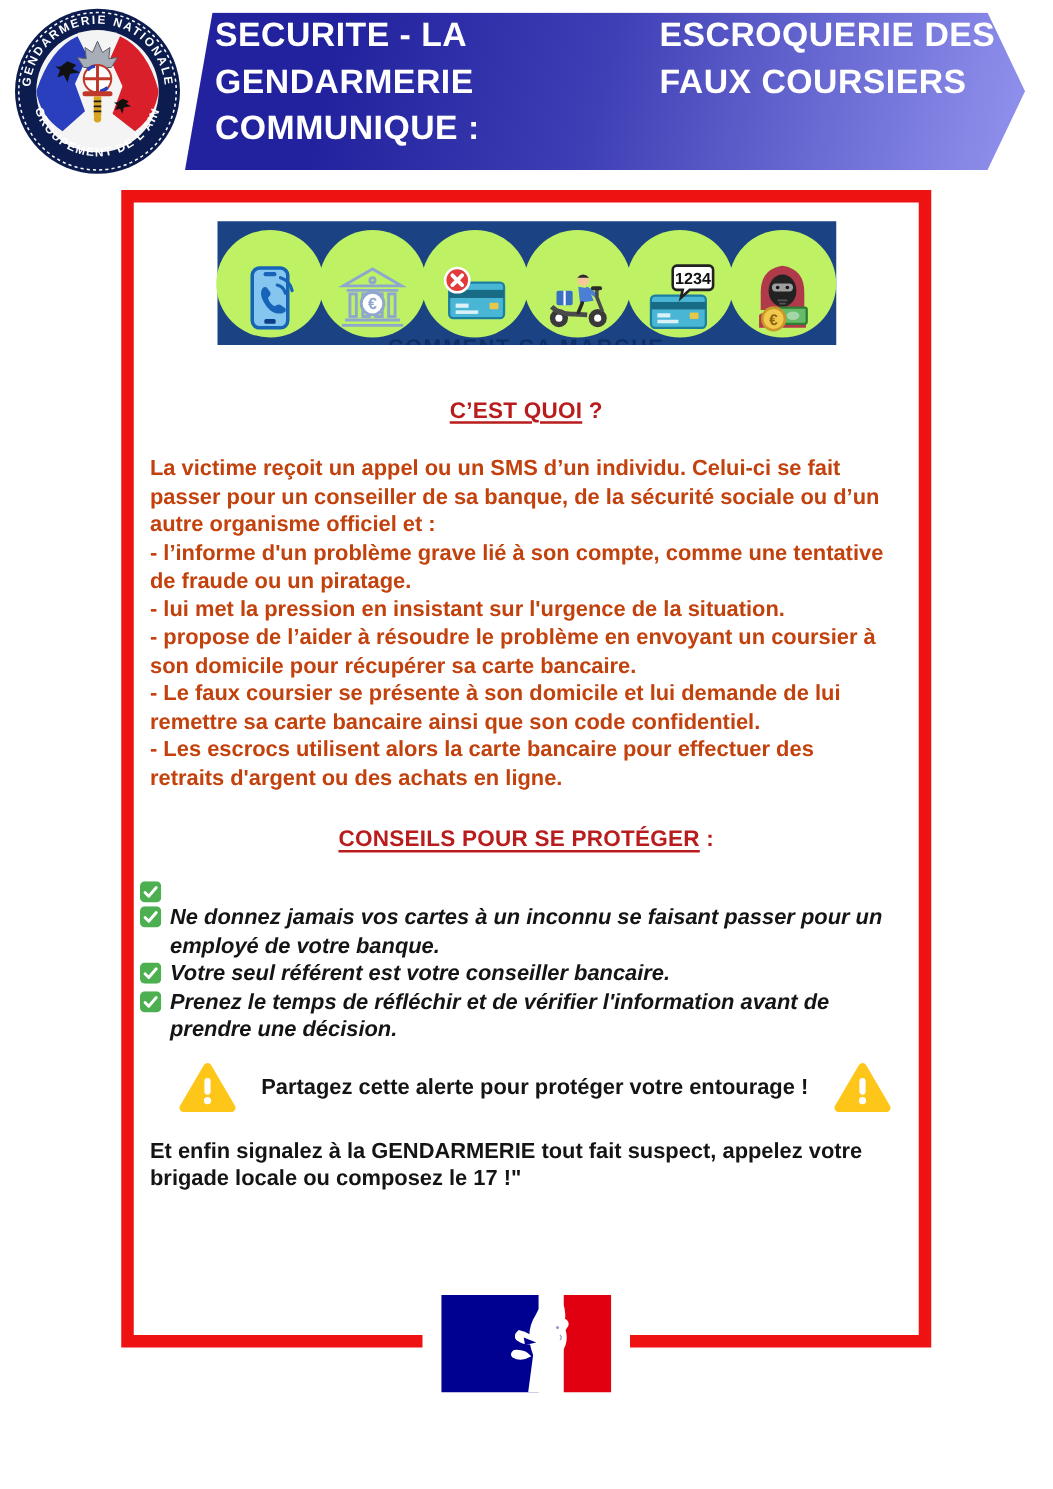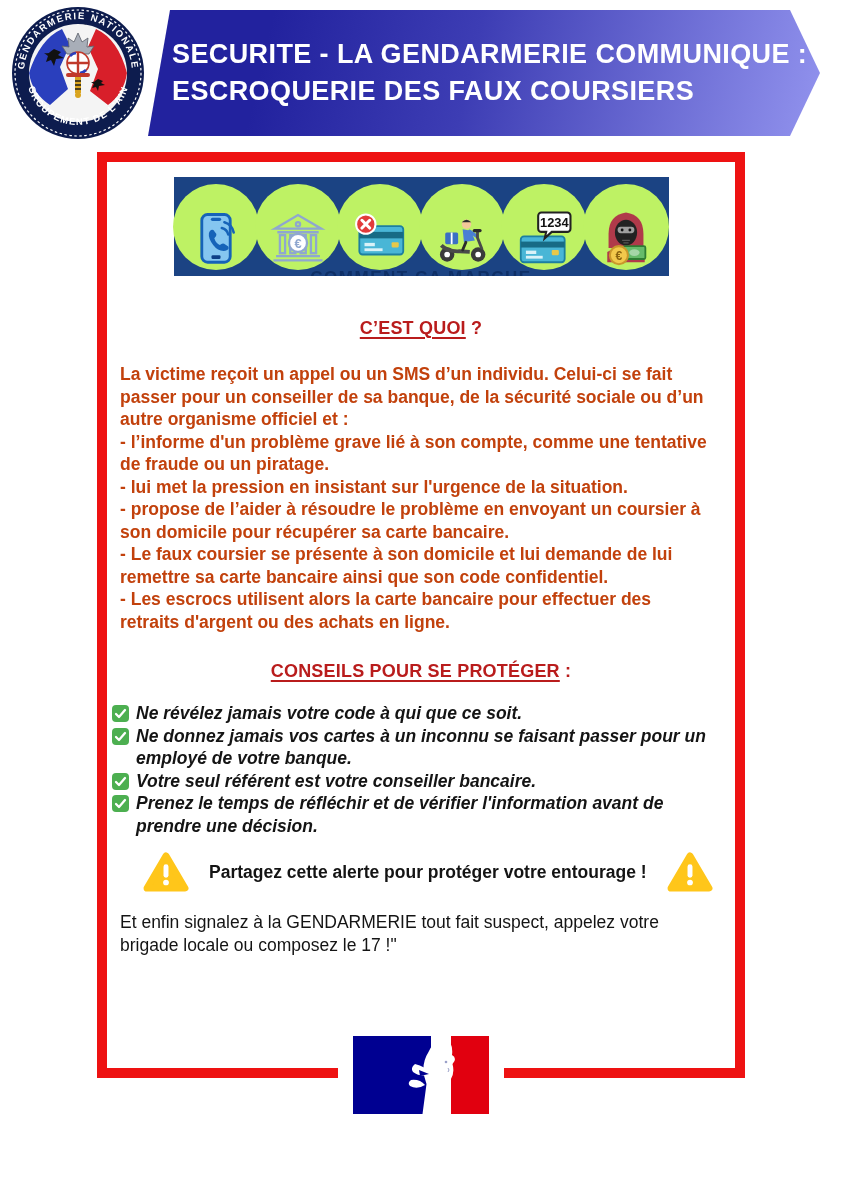--- a/index.html
+++ b/index.html
@@ -5,21 +5,21 @@
   html,body{margin:0;padding:0;}
   body{
     width:842px;height:1191px;background:#ffffff;position:relative;overflow:hidden;
     font-family:"Liberation Sans",sans-serif;color:#141414;
   }
   
   .header-banner{
     position:absolute;left:148px;top:10px;width:672px;height:126px;
     background:linear-gradient(103deg,#22229e 18%,#3d3db4 48%,#9293ee 100%);
     clip-path:polygon(22px 0%,calc(100% - 30px) 0%,100% 50%,calc(100% - 30px) 100%,0% 100%);
-    display:flex;flex-direction:column;justify-content:center;
+    display:flex;flex-direction:row;justify-content:center;
     padding-left:24px;box-sizing:border-box;
   }
   .header-title{font-size:27px;font-weight:bold;color:#ffffff;line-height:37px;letter-spacing:.4px;}
   .badge{position:absolute;left:10px;top:5px;width:136px;height:136px;}
   
   .content-box{
     position:absolute;left:97px;top:152px;width:648px;height:926px;
     border:10px solid #ee1212;background:#ffffff;box-sizing:border-box;
   }
   
@@ -58,21 +58,21 @@
   }
   .advice-item .check{flex:none;margin-top:3px;}
   
   .alert-row{
     display:flex;align-items:center;margin:14px 22px 0 36px;gap:20px;
     font-size:17.5px;font-weight:bold;color:#141414;
   }
   .alert-row .tri{flex:none;}
   .alert-row .tri-right{margin-left:auto;}
   
-  .final-text{margin:18px 14px 0 13px;font-size:17.5px;font-weight:normal;line-height:22.5px;}
+  .final-text{margin:18px 14px 0 13px;font-size:17.5px;font-weight:bold;line-height:22.5px;}
   
   .gov-logo{
     position:absolute;left:338px;top:1036px;width:166px;height:80px;background:#ffffff;
     display:flex;align-items:flex-start;justify-content:center;
   }
 </style>
 </head>
 <body>
 
 <div class="header-banner">
@@ -216,21 +216,20 @@
 - Les escrocs utilisent alors la carte bancaire pour effectuer des retraits d'argent ou des achats en ligne.</p>
 
   <h2 class="section-heading advice-heading"><span class="underlined">CONSEILS POUR SE PROTÉGER</span><span> :</span></h2>
 
   <ul class="advice-list">
     <li class="advice-item">
       <svg class="check" width="17" height="17" viewBox="0 0 17 17">
           <rect width="17" height="17" rx="4" fill="#4caf50"></rect>
           <path d="M4 9 l3 3 l6 -7" stroke="#ffffff" stroke-width="2.3" fill="none" stroke-linecap="round" stroke-linejoin="round"></path>
         </svg>
-      <span>Ne révélez jamais votre code à qui que ce soit.</span>
     </li>
     <li class="advice-item">
       <svg class="check" width="17" height="17" viewBox="0 0 17 17">
           <rect width="17" height="17" rx="4" fill="#4caf50"></rect>
           <path d="M4 9 l3 3 l6 -7" stroke="#ffffff" stroke-width="2.3" fill="none" stroke-linecap="round" stroke-linejoin="round"></path>
         </svg>
       <span>Ne donnez jamais vos cartes à un inconnu se faisant passer pour un employé de votre banque.</span>
     </li>
     <li class="advice-item">
       <svg class="check" width="17" height="17" viewBox="0 0 17 17">

